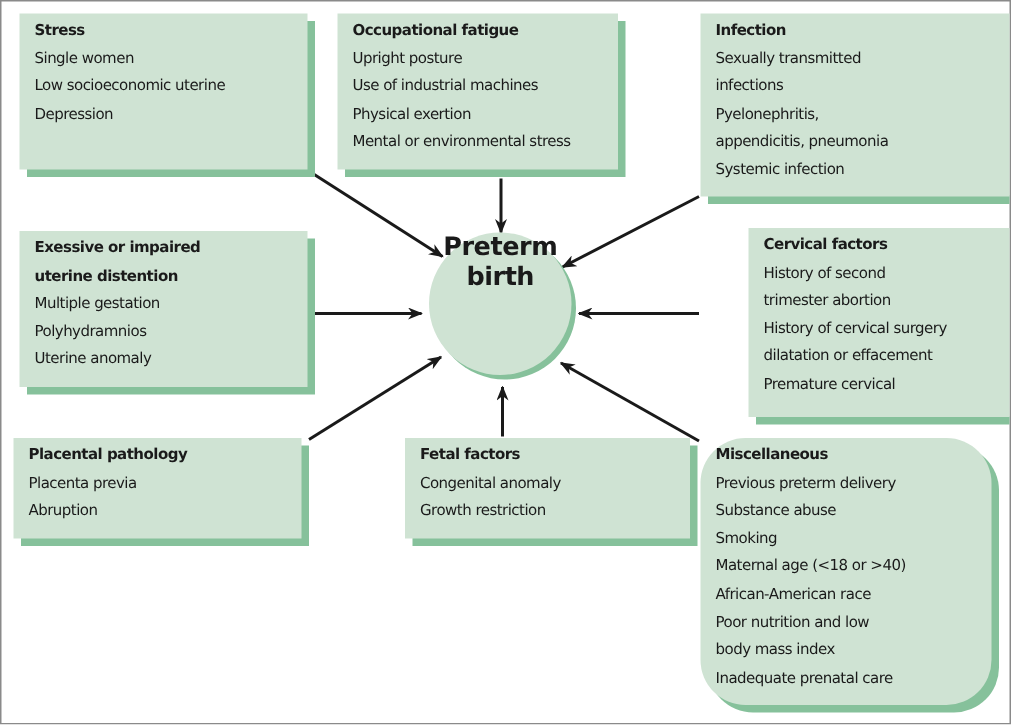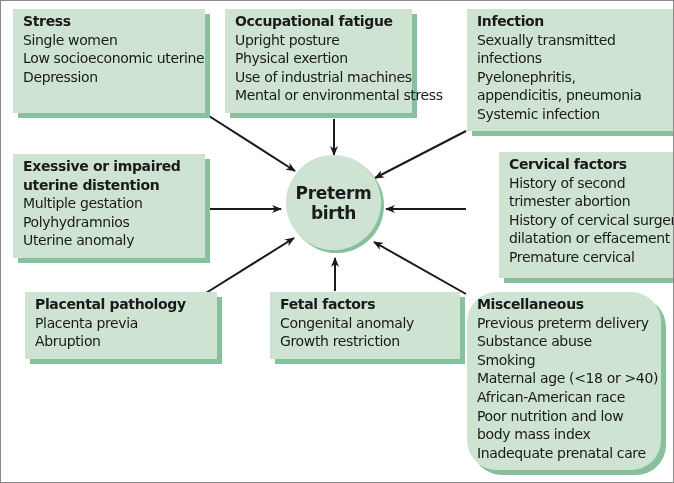--- a/index.html
+++ b/index.html
@@ -11,36 +11,36 @@
     overflow: hidden;
     font-family: "DejaVu Sans", sans-serif;
     color: #1a1a1a;
   }
   .box {
     position: absolute;
     background: #cfe3d3;
     box-shadow: 5px 5px 0 #86c19b;
     padding: 3px 6px 4px 10px;
     box-sizing: border-box;
-    font-size: 14px;
+    font-size: 10px;
     line-height: 18.6px;
     letter-spacing: -0.35px;
     white-space: nowrap;
   }
   .box .title { font-weight: bold; display: block; }
   .box .item { display: block; }
   #arrows { position: absolute; left: 0; top: 0; }
   .center {
     position: absolute;
     left: 285px; top: 154px;
     width: 95px; height: 95px;
     border-radius: 50%;
     background: #cfe3d3;
     box-shadow: 3px 3px 0 #86c19b;
-    display: flex; align-items: center; justify-content: center;
+    display: flex; justify-content: center;
     text-align: center;
     font-weight: bold;
     font-size: 17px;
     line-height: 20px;
     letter-spacing: -0.3px;
   }
 </style>
 </head>
 <body>
 
@@ -72,22 +72,22 @@
   <div class="box" style="left:12px; top:8px; width:192px; height:104px;">
     <span class="title">Stress</span>
     <span class="item">Single women</span>
     <span class="item">Low socioeconomic uterine</span>
     <span class="item">Depression</span>
   </div>
 
   <div class="box" style="left:224px; top:8px; width:187px; height:104px;">
     <span class="title">Occupational fatigue</span>
     <span class="item">Upright posture</span>
+    <span class="item">Use of industrial machines</span>
     <span class="item">Physical exertion</span>
-    <span class="item">Use of industrial machines</span>
     <span class="item">Mental or environmental stress</span>
   </div>
 
   <div class="box" style="left:466px; top:8px; width:228px; height:122px;">
     <span class="title">Infection</span>
     <span class="item">Sexually transmitted</span>
     <span class="item">infections</span>
     <span class="item">Pyelonephritis,</span>
     <span class="item">appendicitis, pneumonia</span>
     <span class="item">Systemic infection</span>
@@ -103,21 +103,21 @@
 
   <div class="box" style="left:466px; top:151px; width:194px; height:126px;margin-left:32px;">
     <span class="title">Cervical factors</span>
     <span class="item">History of second</span>
     <span class="item">trimester abortion</span>
     <span class="item">History of cervical surgery</span>
     <span class="item">dilatation or effacement</span>
     <span class="item">Premature cervical</span>
   </div>
 
-  <div class="box" style="left:24px; top:291px; width:192px; height:67px;">
+  <div class="box" style="left:8px; top:291px; width:192px; height:67px;">
     <span class="title">Placental pathology</span>
     <span class="item">Placenta previa</span>
     <span class="item">Abruption</span>
   </div>
 
   <div class="box" style="left:237px; top:291px; width:190px; height:67px;margin-left:32px;">
     <span class="title">Fetal factors</span>
     <span class="item">Congenital anomaly</span>
     <span class="item">Growth restriction</span>
   </div>

